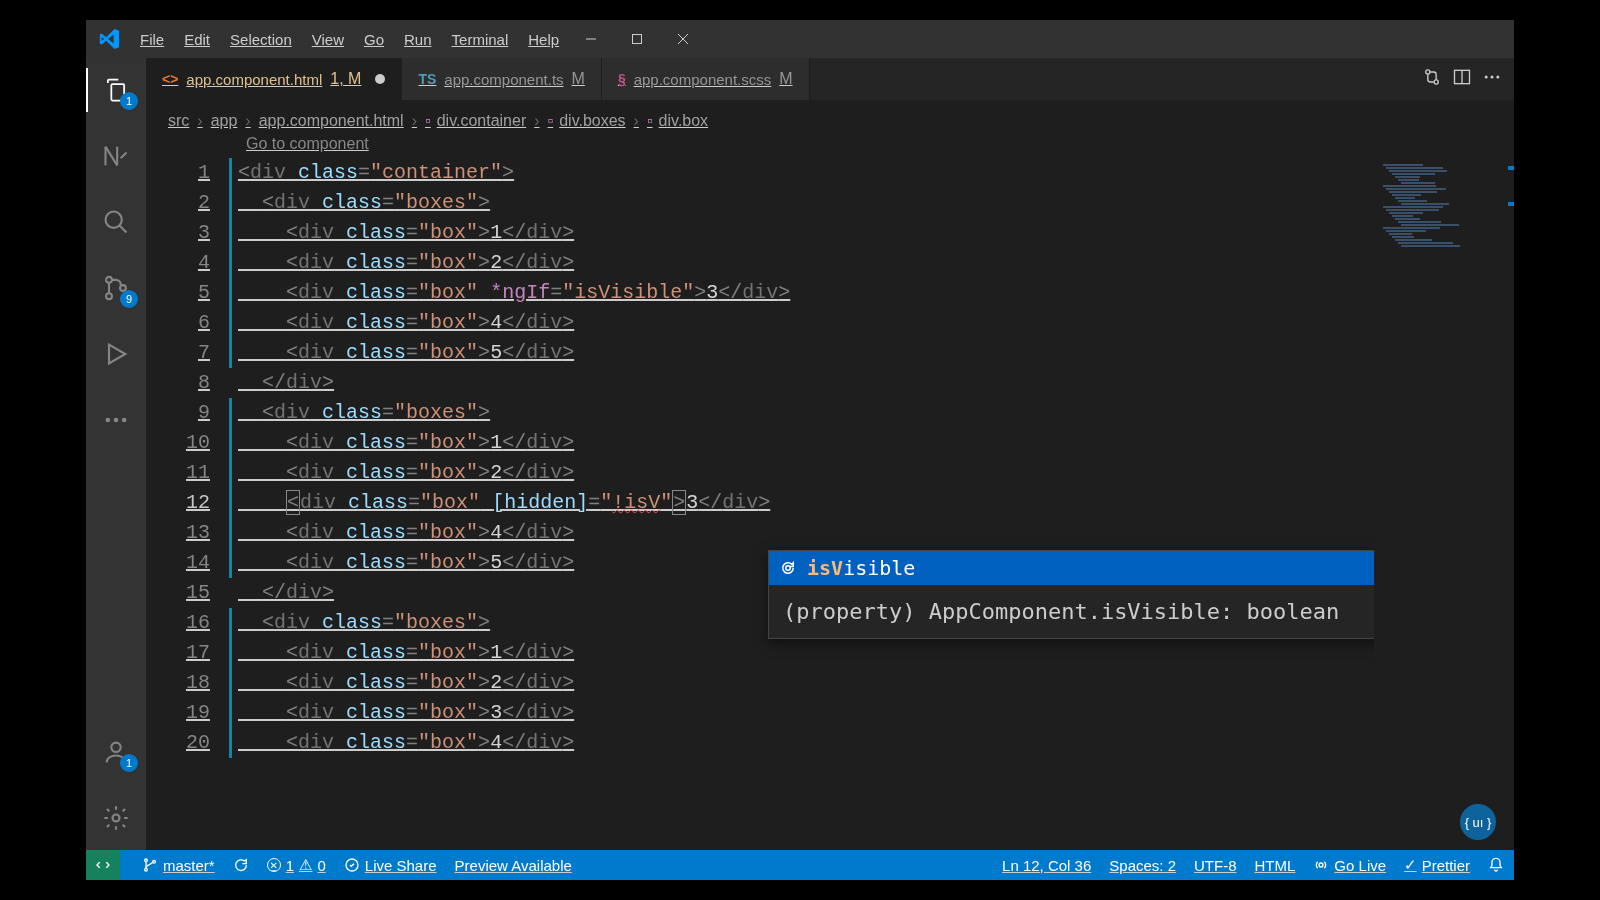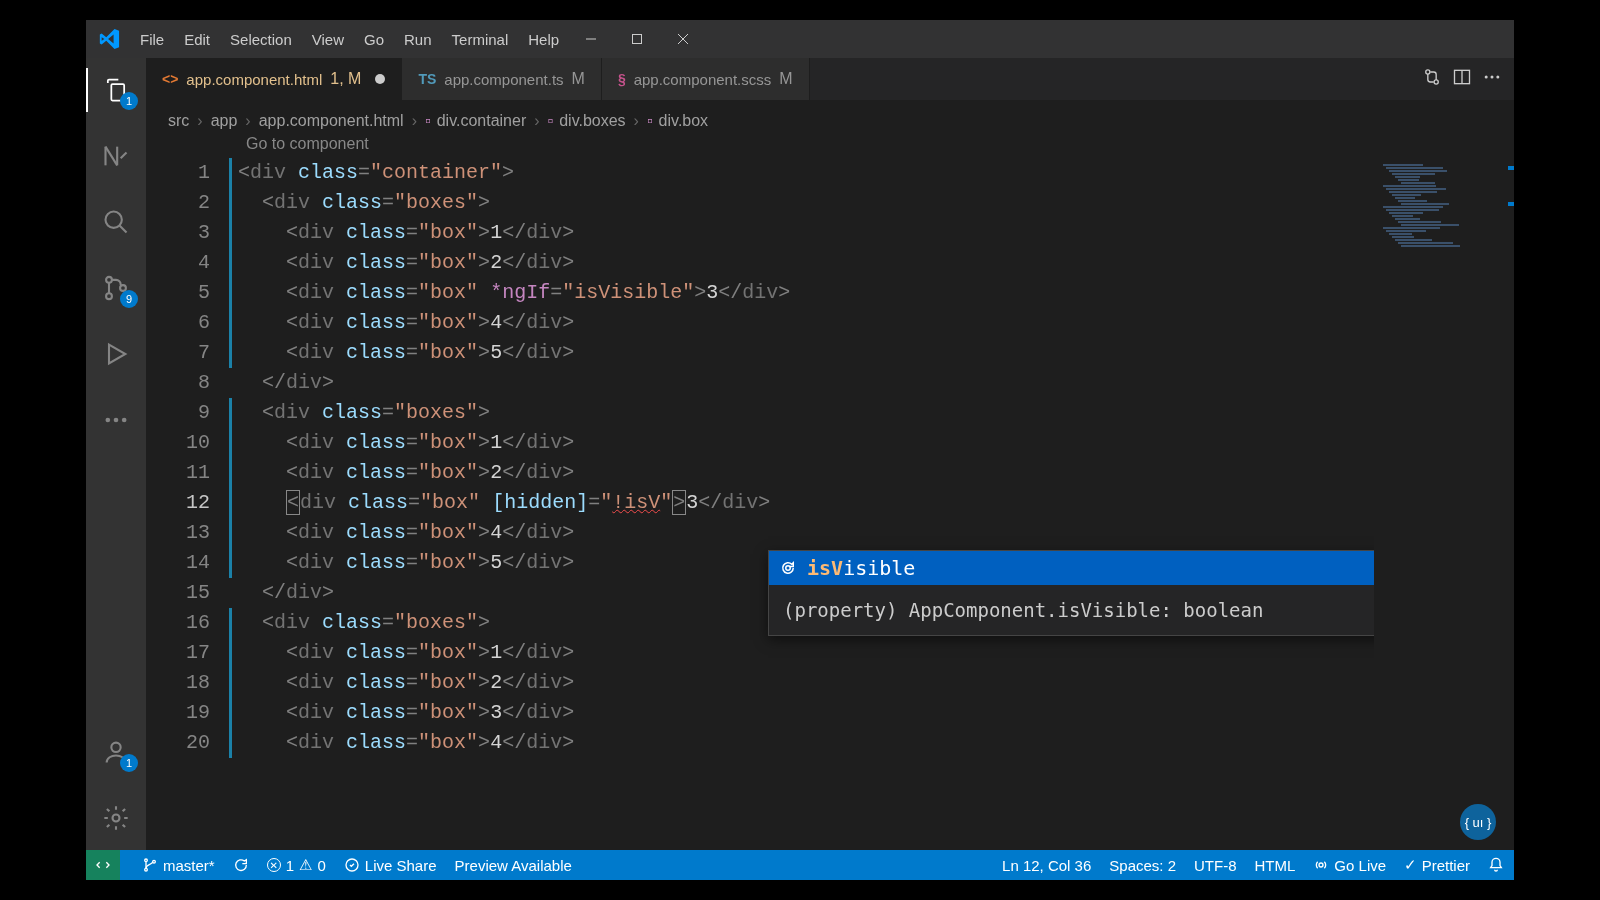--- a/index.html
+++ b/index.html
@@ -18,20 +18,21 @@
   }
   .letterbox-top { top: 0; }
   .letterbox-bottom { bottom: 0; }
 
   .vscode {
     position: absolute;
     top: 20px; bottom: 20px; left: 86px; right: 86px;
     background: #1e1e1e;
     display: flex;
     flex-direction: column;
+    text-decoration: underline;
   }
 
   
   .titlebar {
     height: 38px;
     background: #323233;
     display: flex;
     align-items: center;
     font-size: 15px;
     color: #cccccc;
@@ -217,21 +218,21 @@
     padding: 0 10px;
     gap: 10px;
     background: #0060c0;
     color: #fff;
   }
   .suggest .sug-row .match { color: #fdba74; font-weight:bold;}
   .suggest .sug-detail {
     padding: 14px 14px;
     background: #252526;
     color: #cccccc;
-    font-size: 19px;
+    font-size: 22px;
     position:relative;
   }
   .suggest .sug-close {
     position:absolute; right:10px; top:10px; color:#ccc; cursor:pointer;
   }
 
   
   .statusbar {
     height: 30px;
     background: #007acc;

